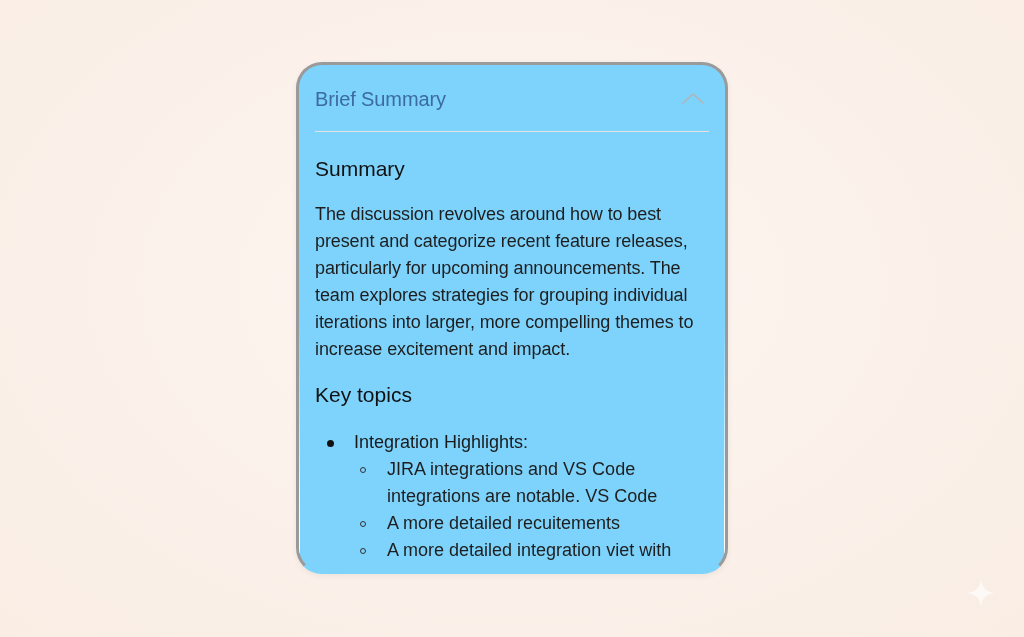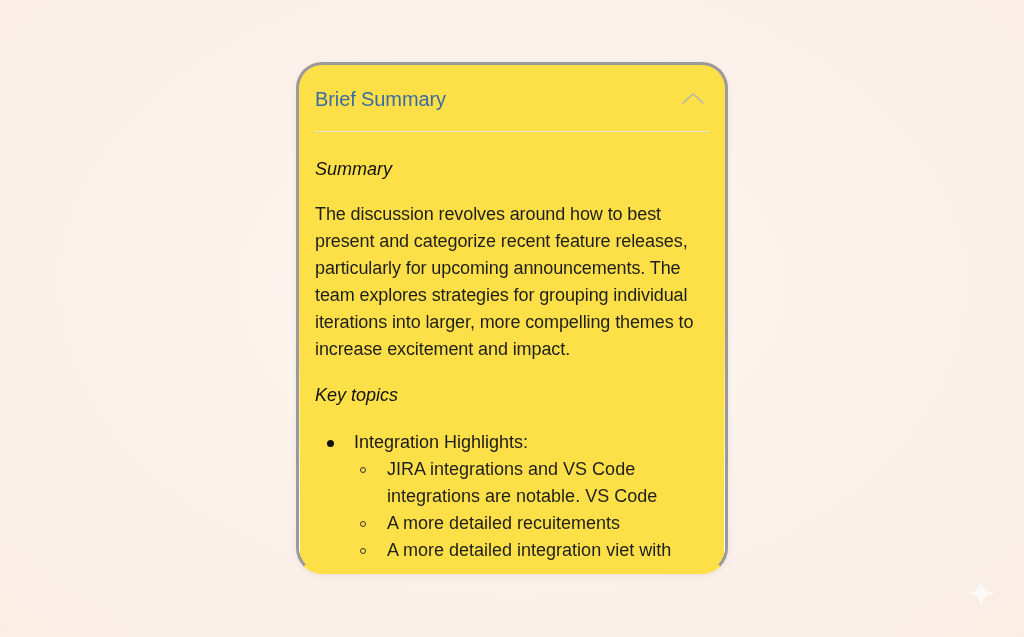--- a/index.html
+++ b/index.html
@@ -18,21 +18,21 @@
       position: absolute;
       left: 0; top: 0; right: 0; bottom: 0;
       background: radial-gradient(ellipse at 50% 45%, #fdf6f1 0%, #fbf1ea 55%, #f9ede4 100%);
     }
     .card {
       position: absolute;
       left: 296px;
       top: 62px;
       width: 432px;
       height: 512px;
-      background: #fde047;
+      background: #7dd3fc;
       border-radius: 26px;
       box-sizing: border-box;
       border: 3px solid #9a9a9a;
       border-bottom-color: transparent;
       box-shadow: 0 2px 6px rgba(0,0,0,0.06);
       overflow: hidden;
     }
     .card::after {
       
       content: "";
@@ -79,26 +79,25 @@
       cursor: pointer;
     }
     .content {
       position: absolute;
       left: 16px;
       right: 16px;
       top: 90px;
       color: #1c1c1c;
     }
     .section-heading {
-      font-size: 18px;
+      font-size: 21px;
       color: #111;
       margin: 0;
       font-weight: normal;
       line-height: 28px;
-      font-style: italic;
     }
     .paragraph {
       font-size: 18px;
       line-height: 27px;
       margin: 18px 0 0 0;
       color: #1e1e1e;
       letter-spacing: -0.1px;
     }
     .topics-heading { margin-top: 18px; }
     .topics-list {

